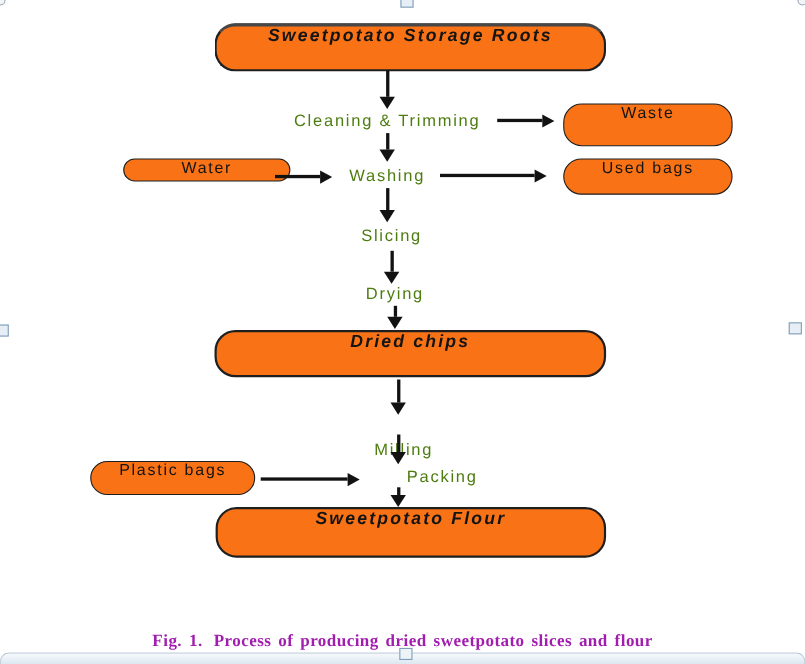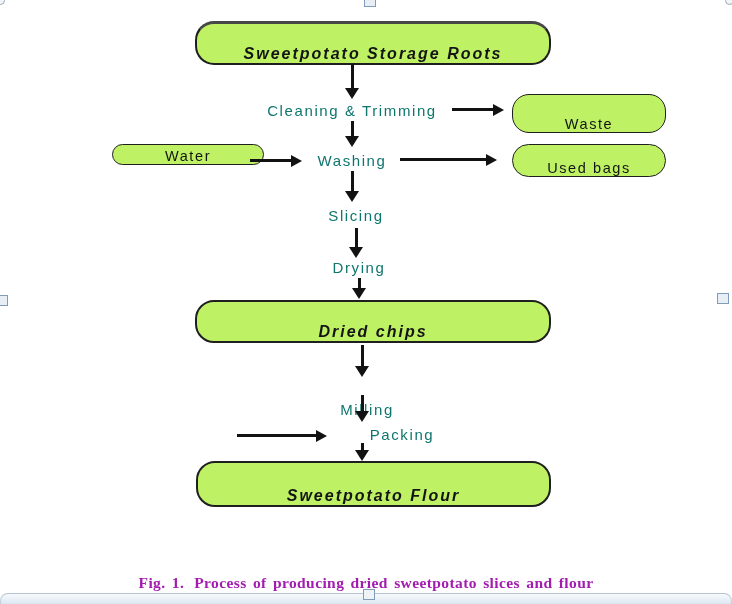--- a/index.html
+++ b/index.html
@@ -9,22 +9,22 @@
     background:#ffffff;
     overflow:hidden;
     font-family:"Liberation Sans", sans-serif;
     color:#141414;
   }
 
   
   .box{
     position:absolute;
     border:2px solid #1f1f1f;
-    background:#bef264;
-    display:flex;align-items:flex-end;justify-content:center;
+    background:#f97316;
+    display:flex;align-items:flex-start;justify-content:center;
     box-sizing:border-box;
   }
   .box-big{
     border-radius:19px;
     font-weight:bold;font-style:italic;
     font-size:16px;letter-spacing:2px;
   }
   .box-pill{
     border-radius:17px;
     border-width:1.6px;
@@ -36,21 +36,21 @@
   .n-usedwater{left:512px;top:144px;width:154px;height:33px;}
   .n-chips{left:195px;top:300px;width:356px;height:43px;}
   .n-bags{left:82px;top:419px;width:150px;height:31px;}
   .n-flour{left:196px;top:461px;width:355px;height:46px;}
 
   .steplabel{
     position:absolute;
     transform:translate(-50%,-50%);
     font-size:15px;letter-spacing:1.6px;
     white-space:nowrap;
-    color:#0f766e;
+    color:#4d7c0f;
   }
 
   
   .arrow-v{position:absolute;width:14px;display:flex;flex-direction:column;align-items:center;}
   .arrow-v .shaft{width:3px;flex:1;background:#121212;}
   .arrow-v .head{width:0;height:0;border-left:7px solid transparent;border-right:7px solid transparent;border-top:11px solid #121212;}
   .arrow-h{position:absolute;height:13px;display:flex;align-items:center;}
   .arrow-h .shaft{height:2.6px;flex:1;background:#121212;}
   .arrow-h .head{width:0;height:0;border-top:6.5px solid transparent;border-bottom:6.5px solid transparent;border-left:11px solid #121212;}
 
@@ -105,20 +105,23 @@
     <span>Waste</span>
   </div>
   <div class="box box-pill n-water">
     <span>Water</span>
   </div>
   <div class="box box-pill n-usedwater">
     <span>Used bags</span>
   </div>
   <div class="box box-big n-chips">
     <span>Dried chips</span>
+  </div>
+  <div class="box box-pill n-bags">
+    <span>Plastic bags</span>
   </div>
   <div class="box box-big n-flour">
     <span>Sweetpotato Flour</span>
   </div>
 
   <div class="steplabel" style="left:352px;top:110px;">Cleaning &amp; Trimming</div>
   <div class="steplabel" style="left:352px;top:160px;">Washing</div>
   <div class="steplabel" style="left:356px;top:215px;">Slicing</div>
   <div class="steplabel" style="left:359px;top:267px;">Drying</div>
   <div class="steplabel" style="left:367px;top:384px;margin-top:25px;">Milling</div>

